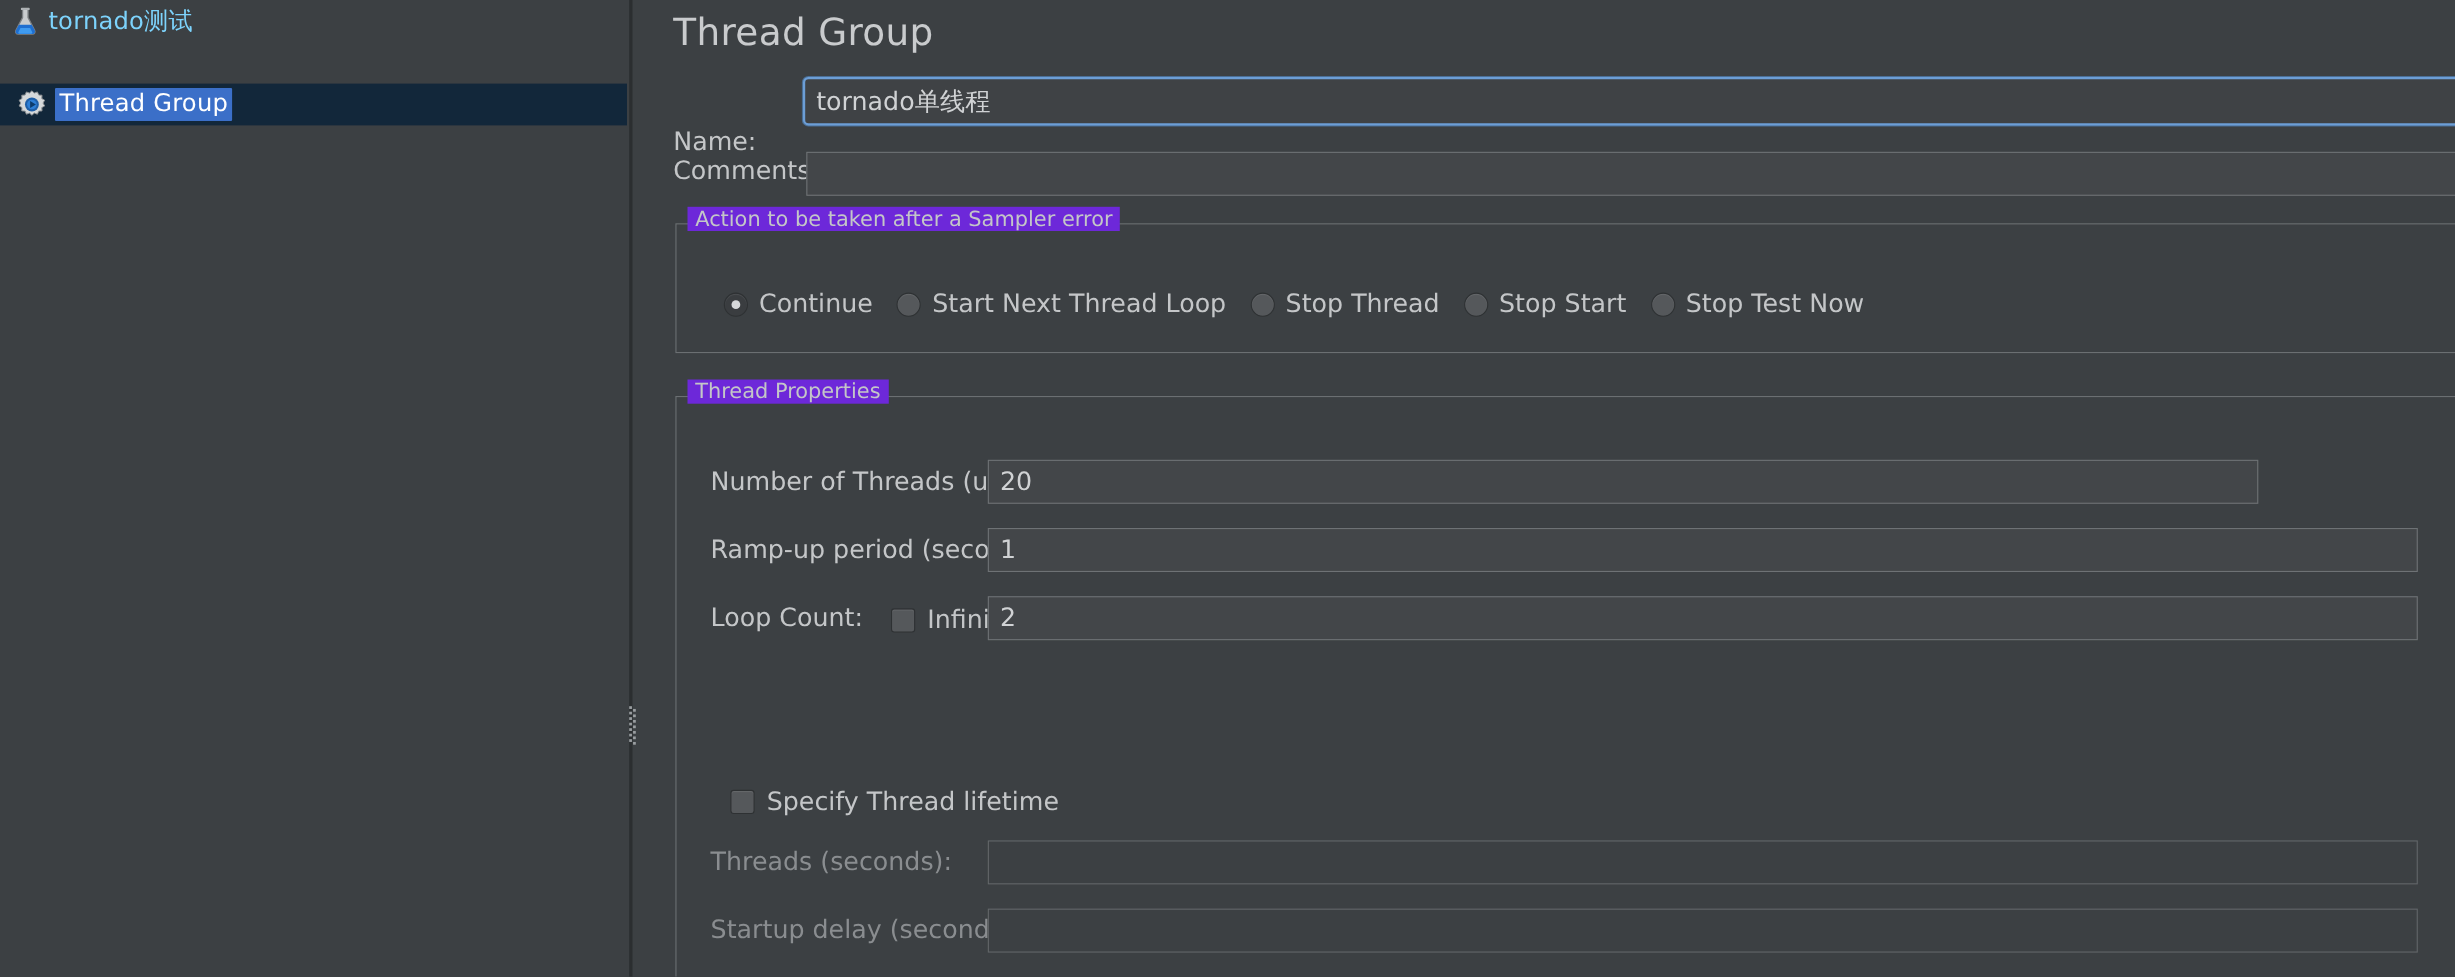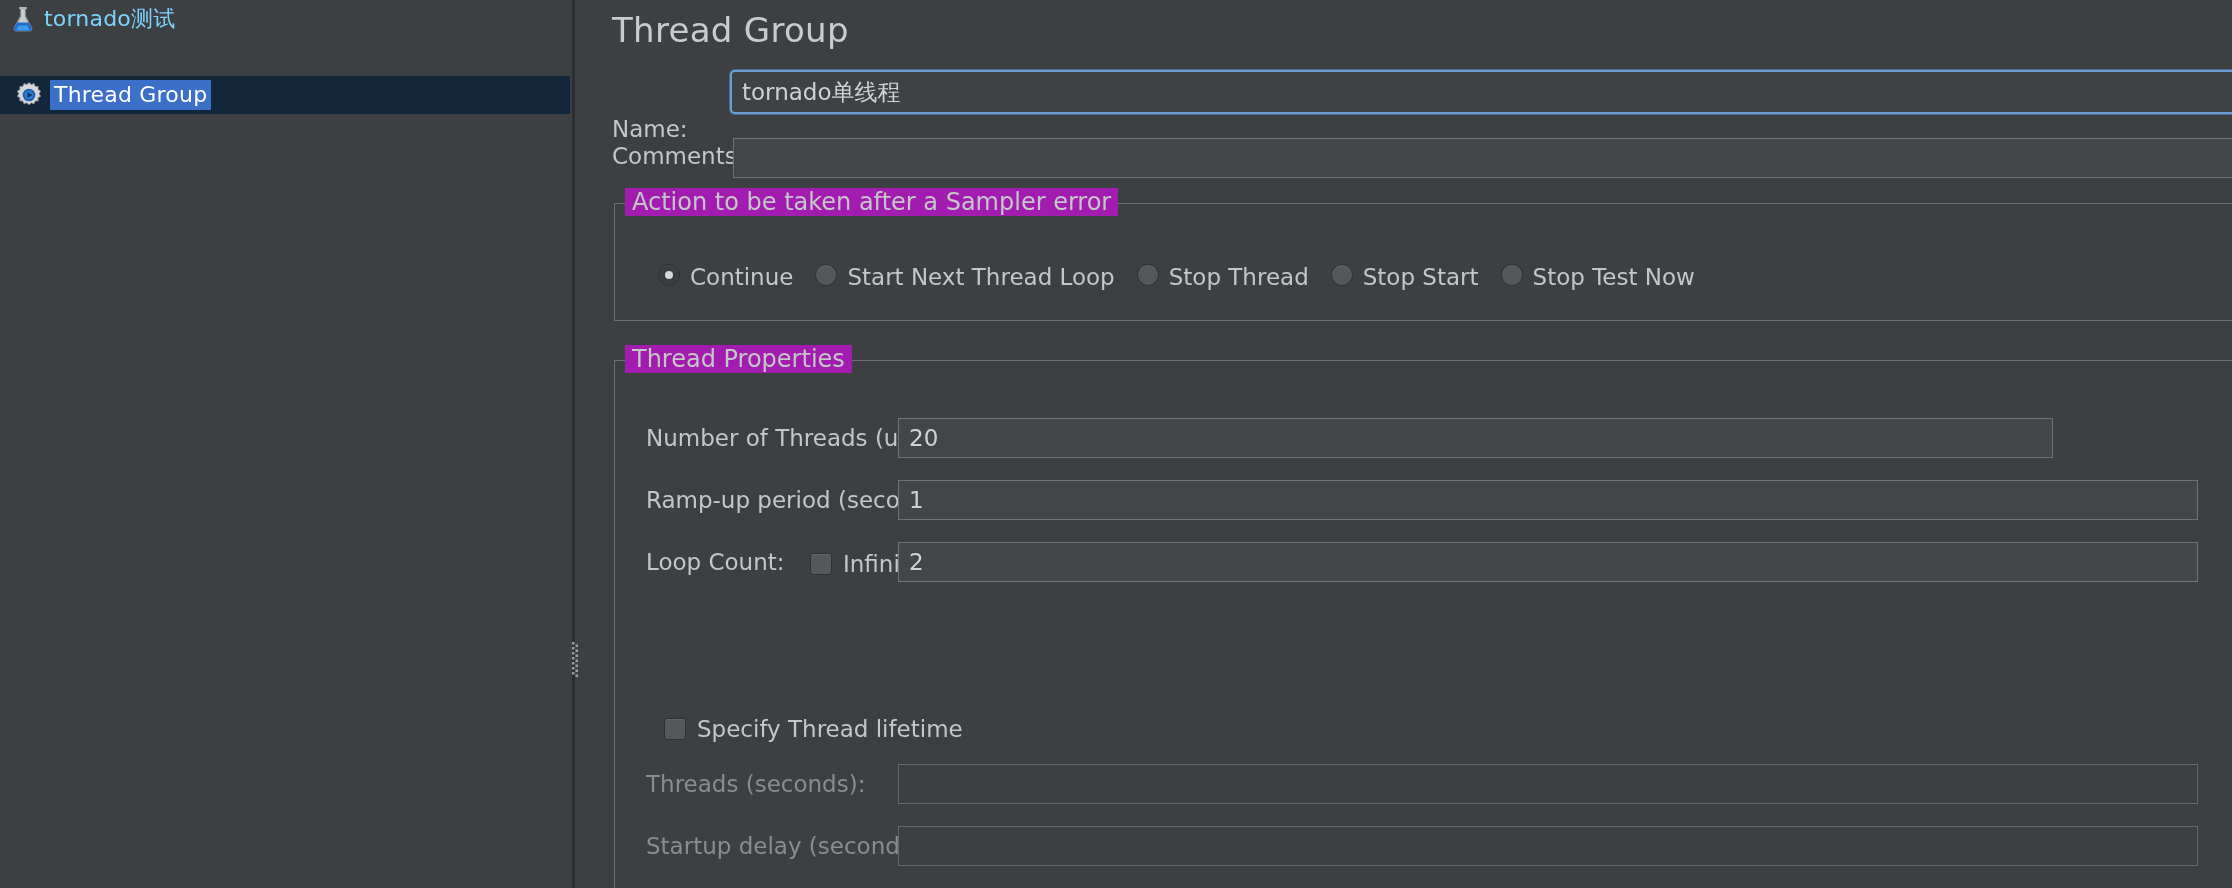--- a/index.html
+++ b/index.html
@@ -125,35 +125,36 @@
   
   .groupbox {
     position: absolute;
     border: 1px solid #6b6f72;
   }
   .groupbox .gb-title {
     position: absolute;
     top: -16px;
     left: 10px;
     padding: 0 7px;
-    background: #a21caf;
-    font-size: 24px;
+    background: #6d28d9;
+    font-size: 19px;
     color: #c4c6c8;
     white-space: nowrap;
   }
 
   
   .radio-row {
     position: absolute;
     display: flex;
     align-items: center;
     white-space: nowrap;
   }
   .radio-item {
     display: flex;
+    align-items: center;
     margin-right: 22px;
   }
   .radio-dot {
     width: 22px; height: 22px;
     border-radius: 50%;
     background: #55585b;
     border: 1px solid #2e3133;
     box-shadow: inset 0 1px 1px rgba(255,255,255,0.10);
     margin-right: 10px;
     flex: 0 0 22px;

